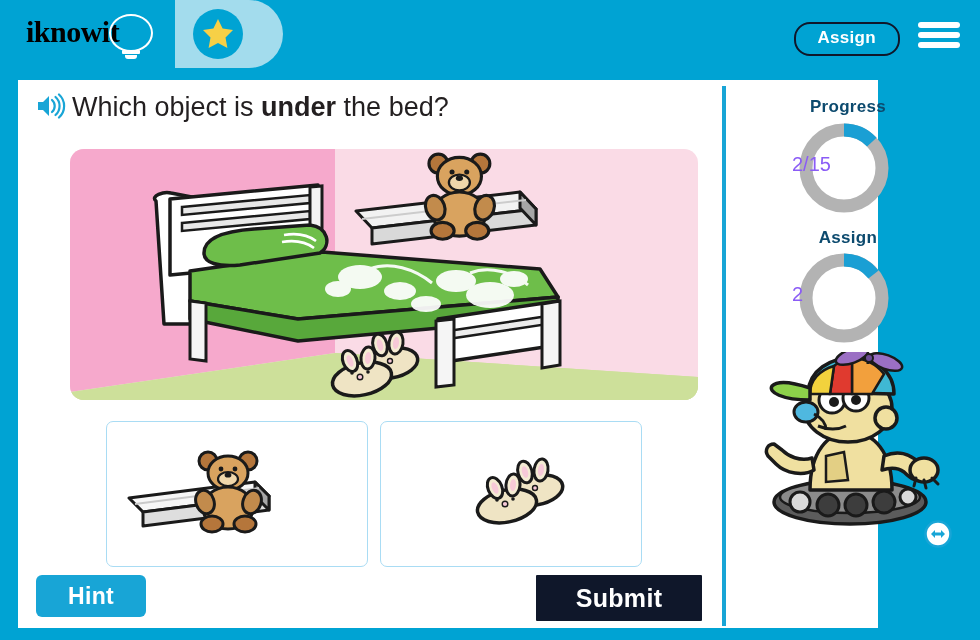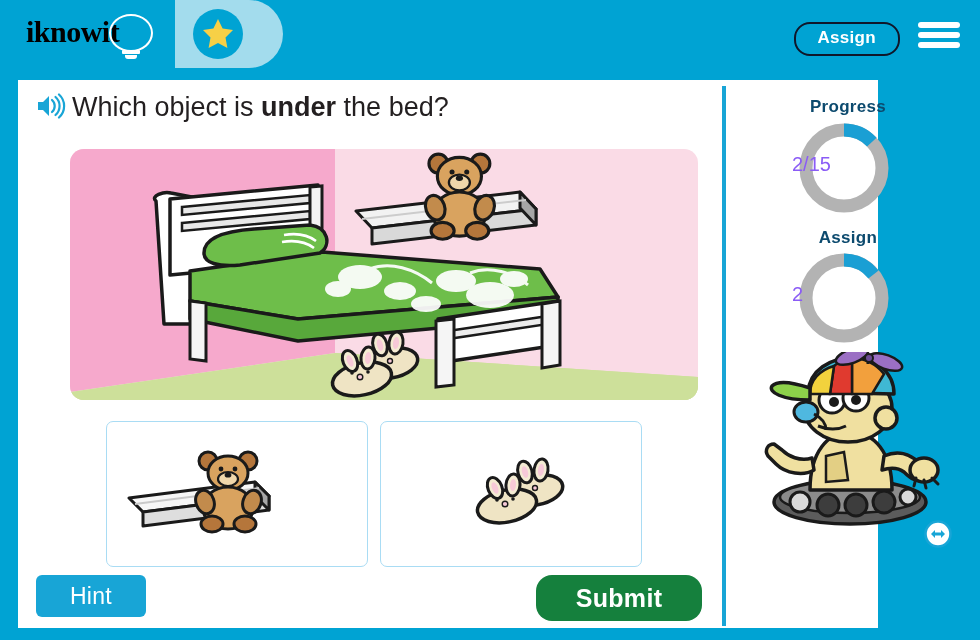--- a/index.html
+++ b/index.html
@@ -176,32 +176,32 @@
   
   #hint-btn {
     position: absolute;
     left: 18px; top: 495px;
     width: 110px; height: 42px;
     background: #18a5d6;
     color: #ffffff;
     border: none;
     border-radius: 6px;
     font-size: 23px;
-    font-weight: normal;
+    font-weight: bold;
     cursor: pointer;
     letter-spacing: 0.3px;
   }
   #submit-btn {
     position: absolute;
     left: 518px; top: 495px;
     width: 166px; height: 46px;
-    background: #15803d;
+    background: #0f172a;
     color: #ffffff;
     border: none;
-    border-radius: 16px;
+    border-radius: 1px;
     font-size: 25px;
     font-weight: bold;
     cursor: pointer;
     letter-spacing: 0.3px;
   }
 
   
   #divider {
     position: absolute;
     left: 704px; top: 6px;

